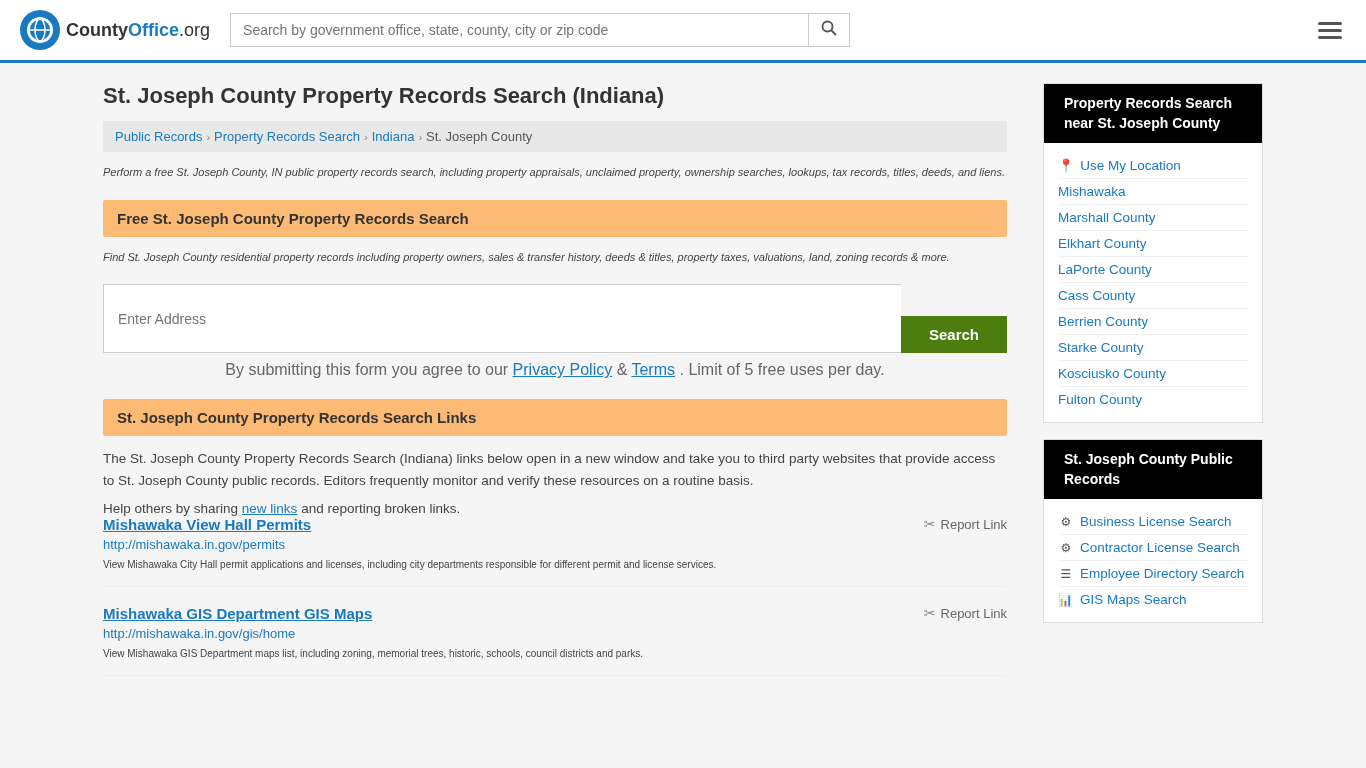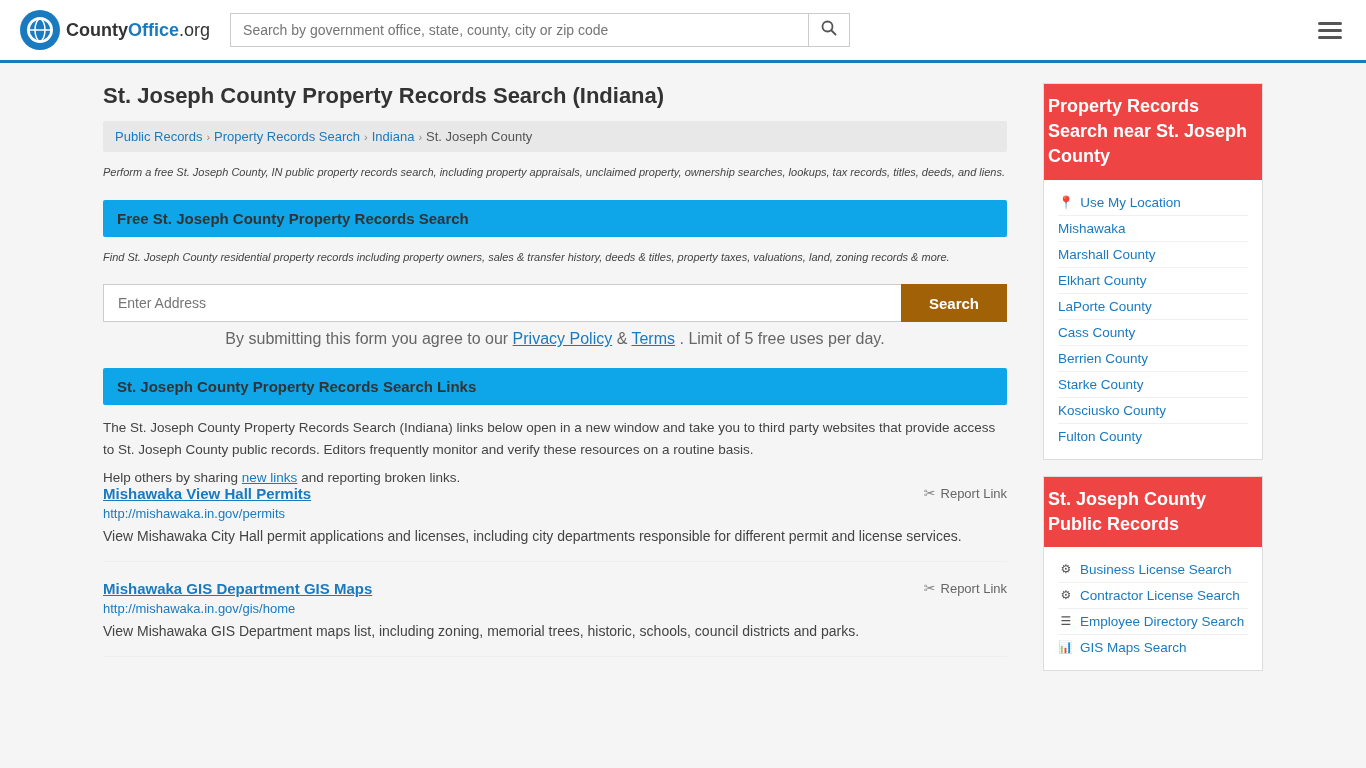--- a/index.html
+++ b/index.html
@@ -130,21 +130,21 @@
     .description {
       font-size: 11px;
       line-height: 1.6;
       color: #444;
       margin-bottom: 18px;
       font-style: italic;
     }
 
     
     .section-header {
-      background: #0ea5e9;
+      background: #fdba74;
       padding: 10px 14px;
       font-size: 15px;
       font-weight: bold;
       color: #333;
       margin-bottom: 12px;
       border-radius: 2px;
     }
 
     
     .search-form-section {
@@ -158,27 +158,28 @@
     .address-input {
       flex: 1;
       padding: 10px 14px;
       border: 1px solid #ccc;
       border-right: none;
       font-size: 14px;
       outline: none;
       color: #999;
     }
     .search-button {
-      background: #a16207;
+      background: #4d7c0f;
       color: #fff;
       border: none;
       padding: 10px 28px;
       font-size: 15px;
       font-weight: bold;
       cursor: pointer;
+      margin-top: 32px;
     }
     .form-disclaimer {
       font-size: 16px;
       color: #666;
       text-align: center;
     }
     .form-disclaimer a {
       color: #1a7abf;
       text-decoration: underline;
     }
@@ -234,37 +235,37 @@
       color: #888;
     }
     .link-url {
       color: #1a7abf;
       font-size: 13px;
       text-decoration: none;
       display: block;
       margin-bottom: 5px;
     }
     .link-desc {
-      font-size: 14px;
+      font-size: 10px;
       color: #444;
       line-height: 1.5;
     }
 
     
     .sidebar-box {
       background: #fff;
       border: 1px solid #ddd;
       margin-bottom: 16px;
     }
     .sidebar-box-header {
-      background: #ef4444;
+      background: #000000;
       color: #fff;
-      font-size: 18px;
-      font-weight: bold;
-      padding: 10px 4px;
+      font-size: 14px;
+      font-weight: bold;
+      padding: 10px 20px;
       line-height: 1.4;
     }
     .sidebar-box-content {
       padding: 10px 14px;
     }
     .sidebar-link {
       display: flex;
       align-items: center;
       gap: 6px;
       color: #1a7abf;

